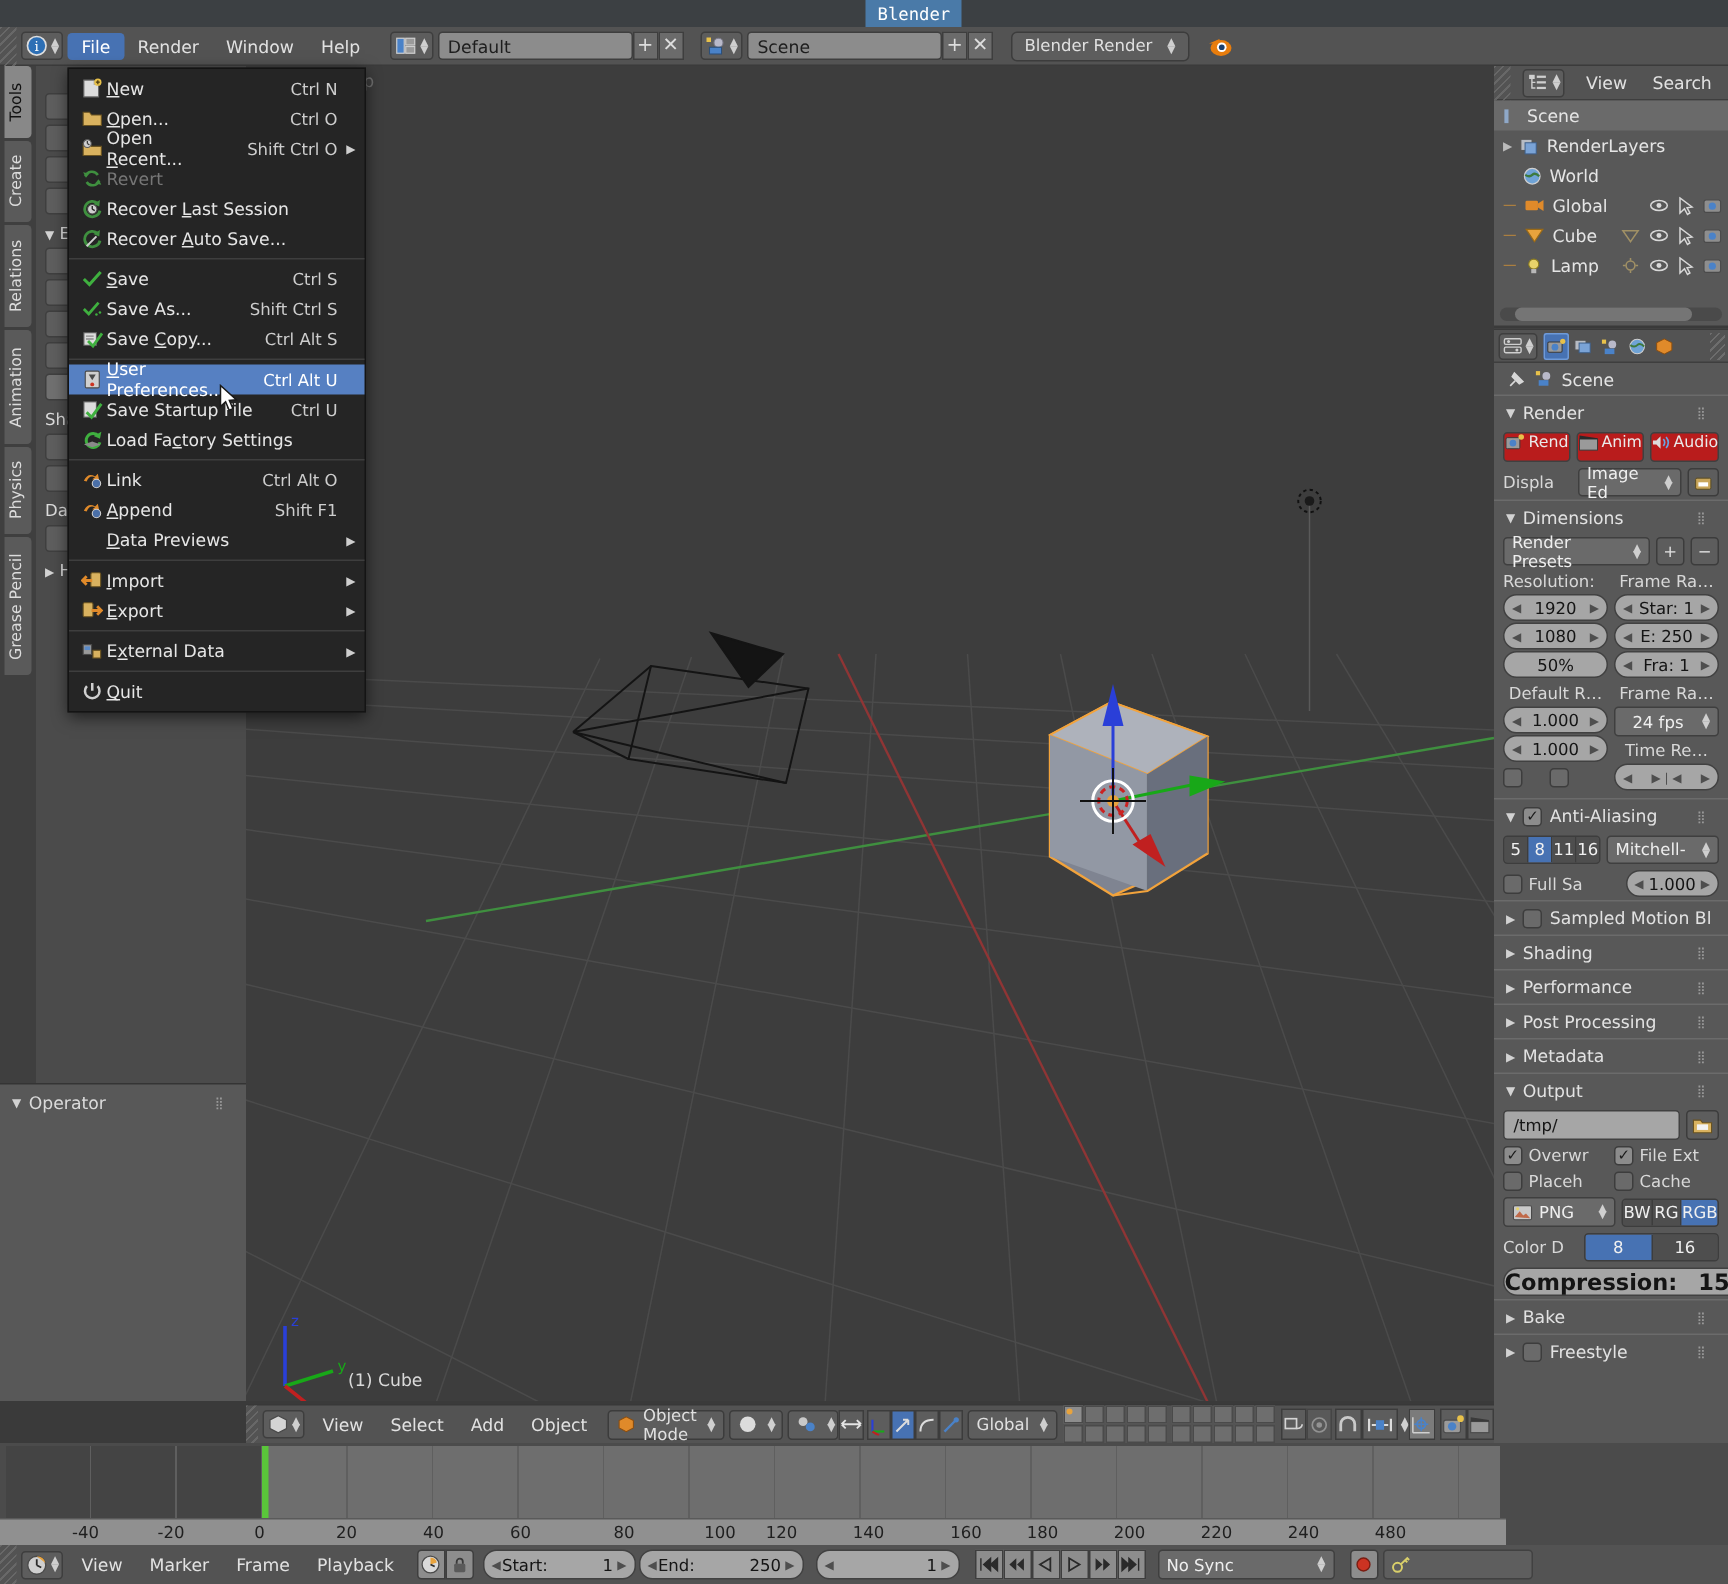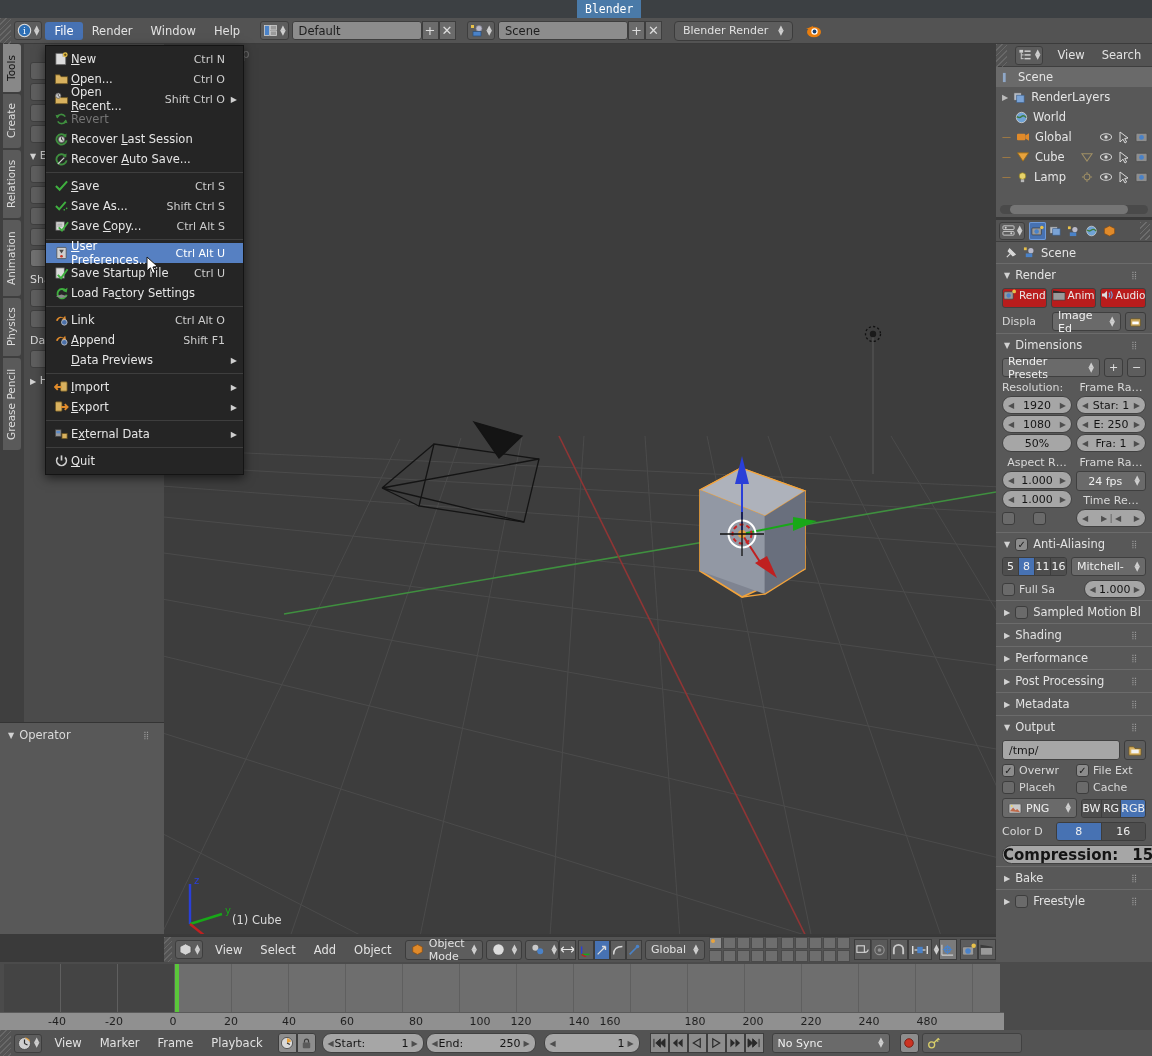--- a/index.html
+++ b/index.html
@@ -816,21 +816,21 @@
       <div class="num" style="flex:1">
           <span>50%</span>
         </div>
       <div class="num" style="flex:1">
           <span class="a">◀</span>
           <span>Fra: 1</span>
           <span class="b">▶</span>
         </div>
     </div>
     <div class="row">
-      <span class="lbl" style="flex:1;text-align:center">Aspect R…</span>
+      <span class="lbl" style="flex:1;text-align:center">Default R…</span>
       <span class="lbl" style="flex:1;text-align:center">Frame Ra…</span>
     </div>
     <div class="row" style="padding-top:0;padding-bottom:0;align-items:flex-start">
       <div style="flex:1">
         <div class="num">
             <span class="a">◀</span>
             <span>1.000</span>
             <span class="b">▶</span>
           </div>
         <div class="num" style="margin-top:1px">
@@ -994,21 +994,21 @@
       <span class="tl-tick" style="left:57px">-40</span>
       <span class="tl-tick" style="left:114px">-20</span>
       <span class="tl-tick" style="left:173px">0</span>
       <span class="tl-tick" style="left:231px">20</span>
       <span class="tl-tick" style="left:289px">40</span>
       <span class="tl-tick" style="left:347px">60</span>
       <span class="tl-tick" style="left:416px">80</span>
       <span class="tl-tick" style="left:480px">100</span>
       <span class="tl-tick" style="left:521px">120</span>
       <span class="tl-tick" style="left:579px">140</span>
-      <span class="tl-tick" style="left:610px">160</span>
+      <span class="tl-tick" style="left:644px">160</span>
       <span class="tl-tick" style="left:695px">180</span>
       <span class="tl-tick" style="left:753px">200</span>
       <span class="tl-tick" style="left:811px">220</span>
       <span class="tl-tick" style="left:869px">240</span>
       <span class="tl-tick" style="left:927px">480</span>
     </div>
 
     <div class="tl-hdr">
       <div class="grip"></div>
       <div class="editor-sel">

